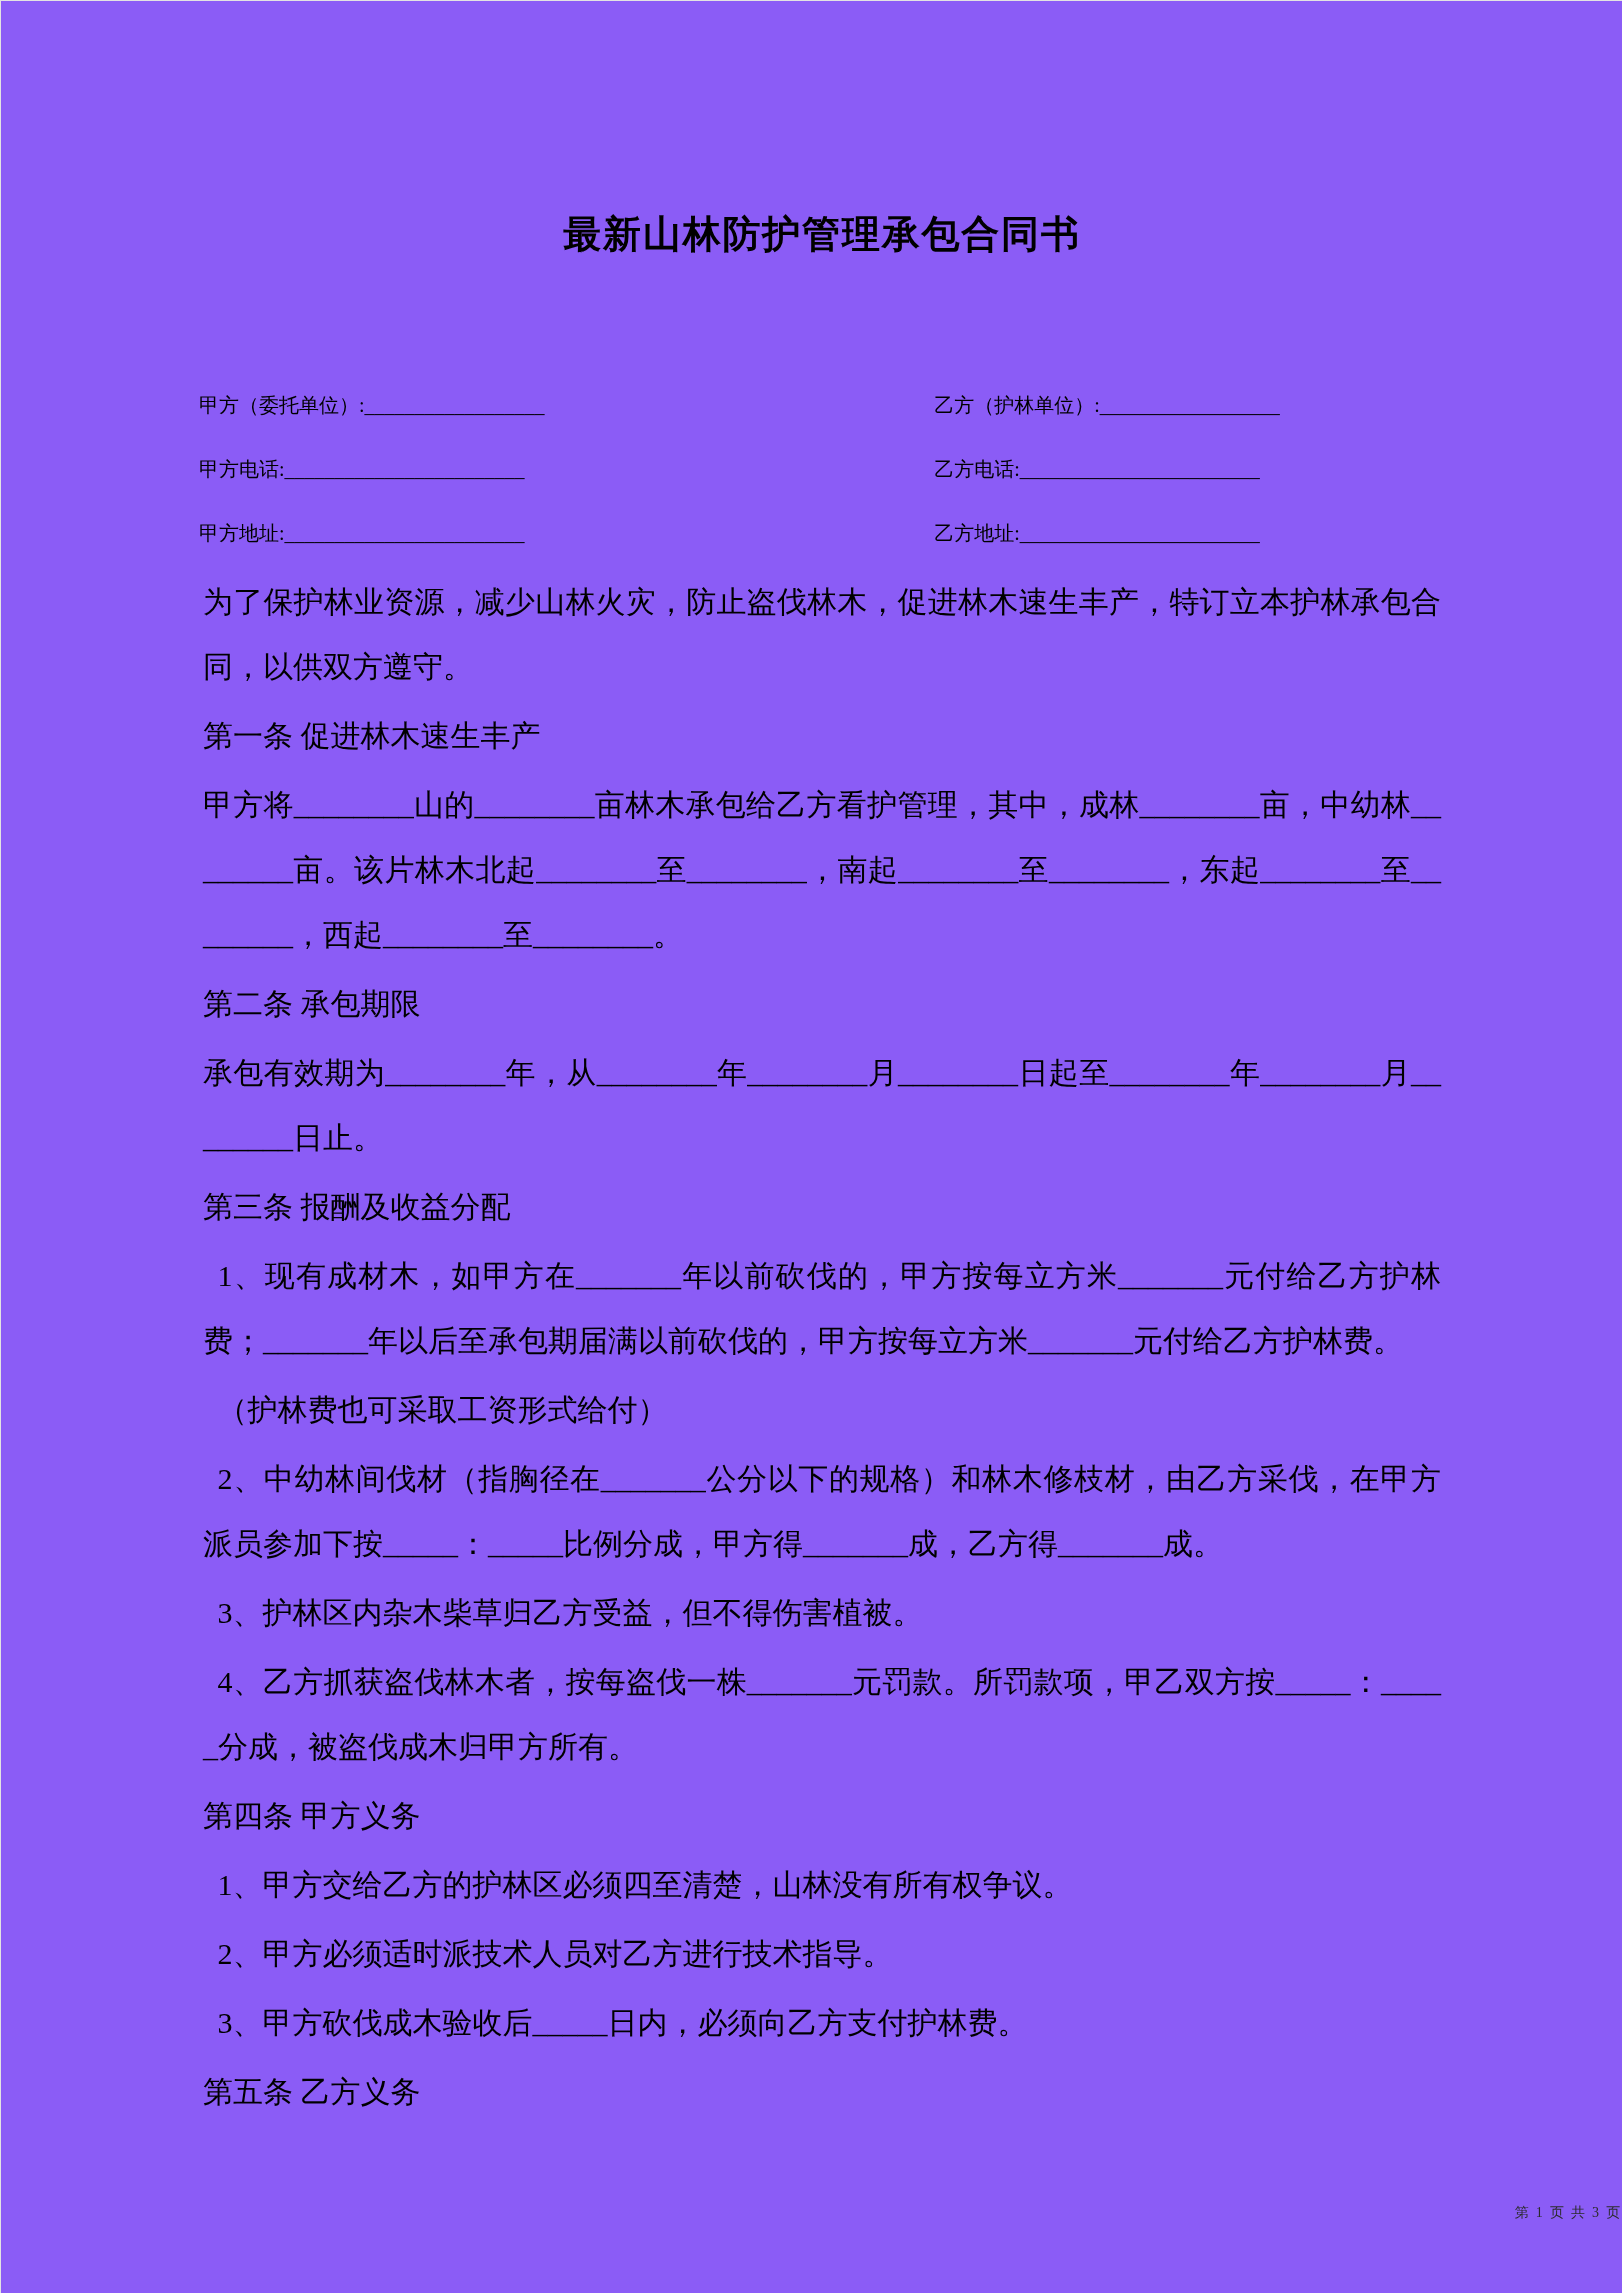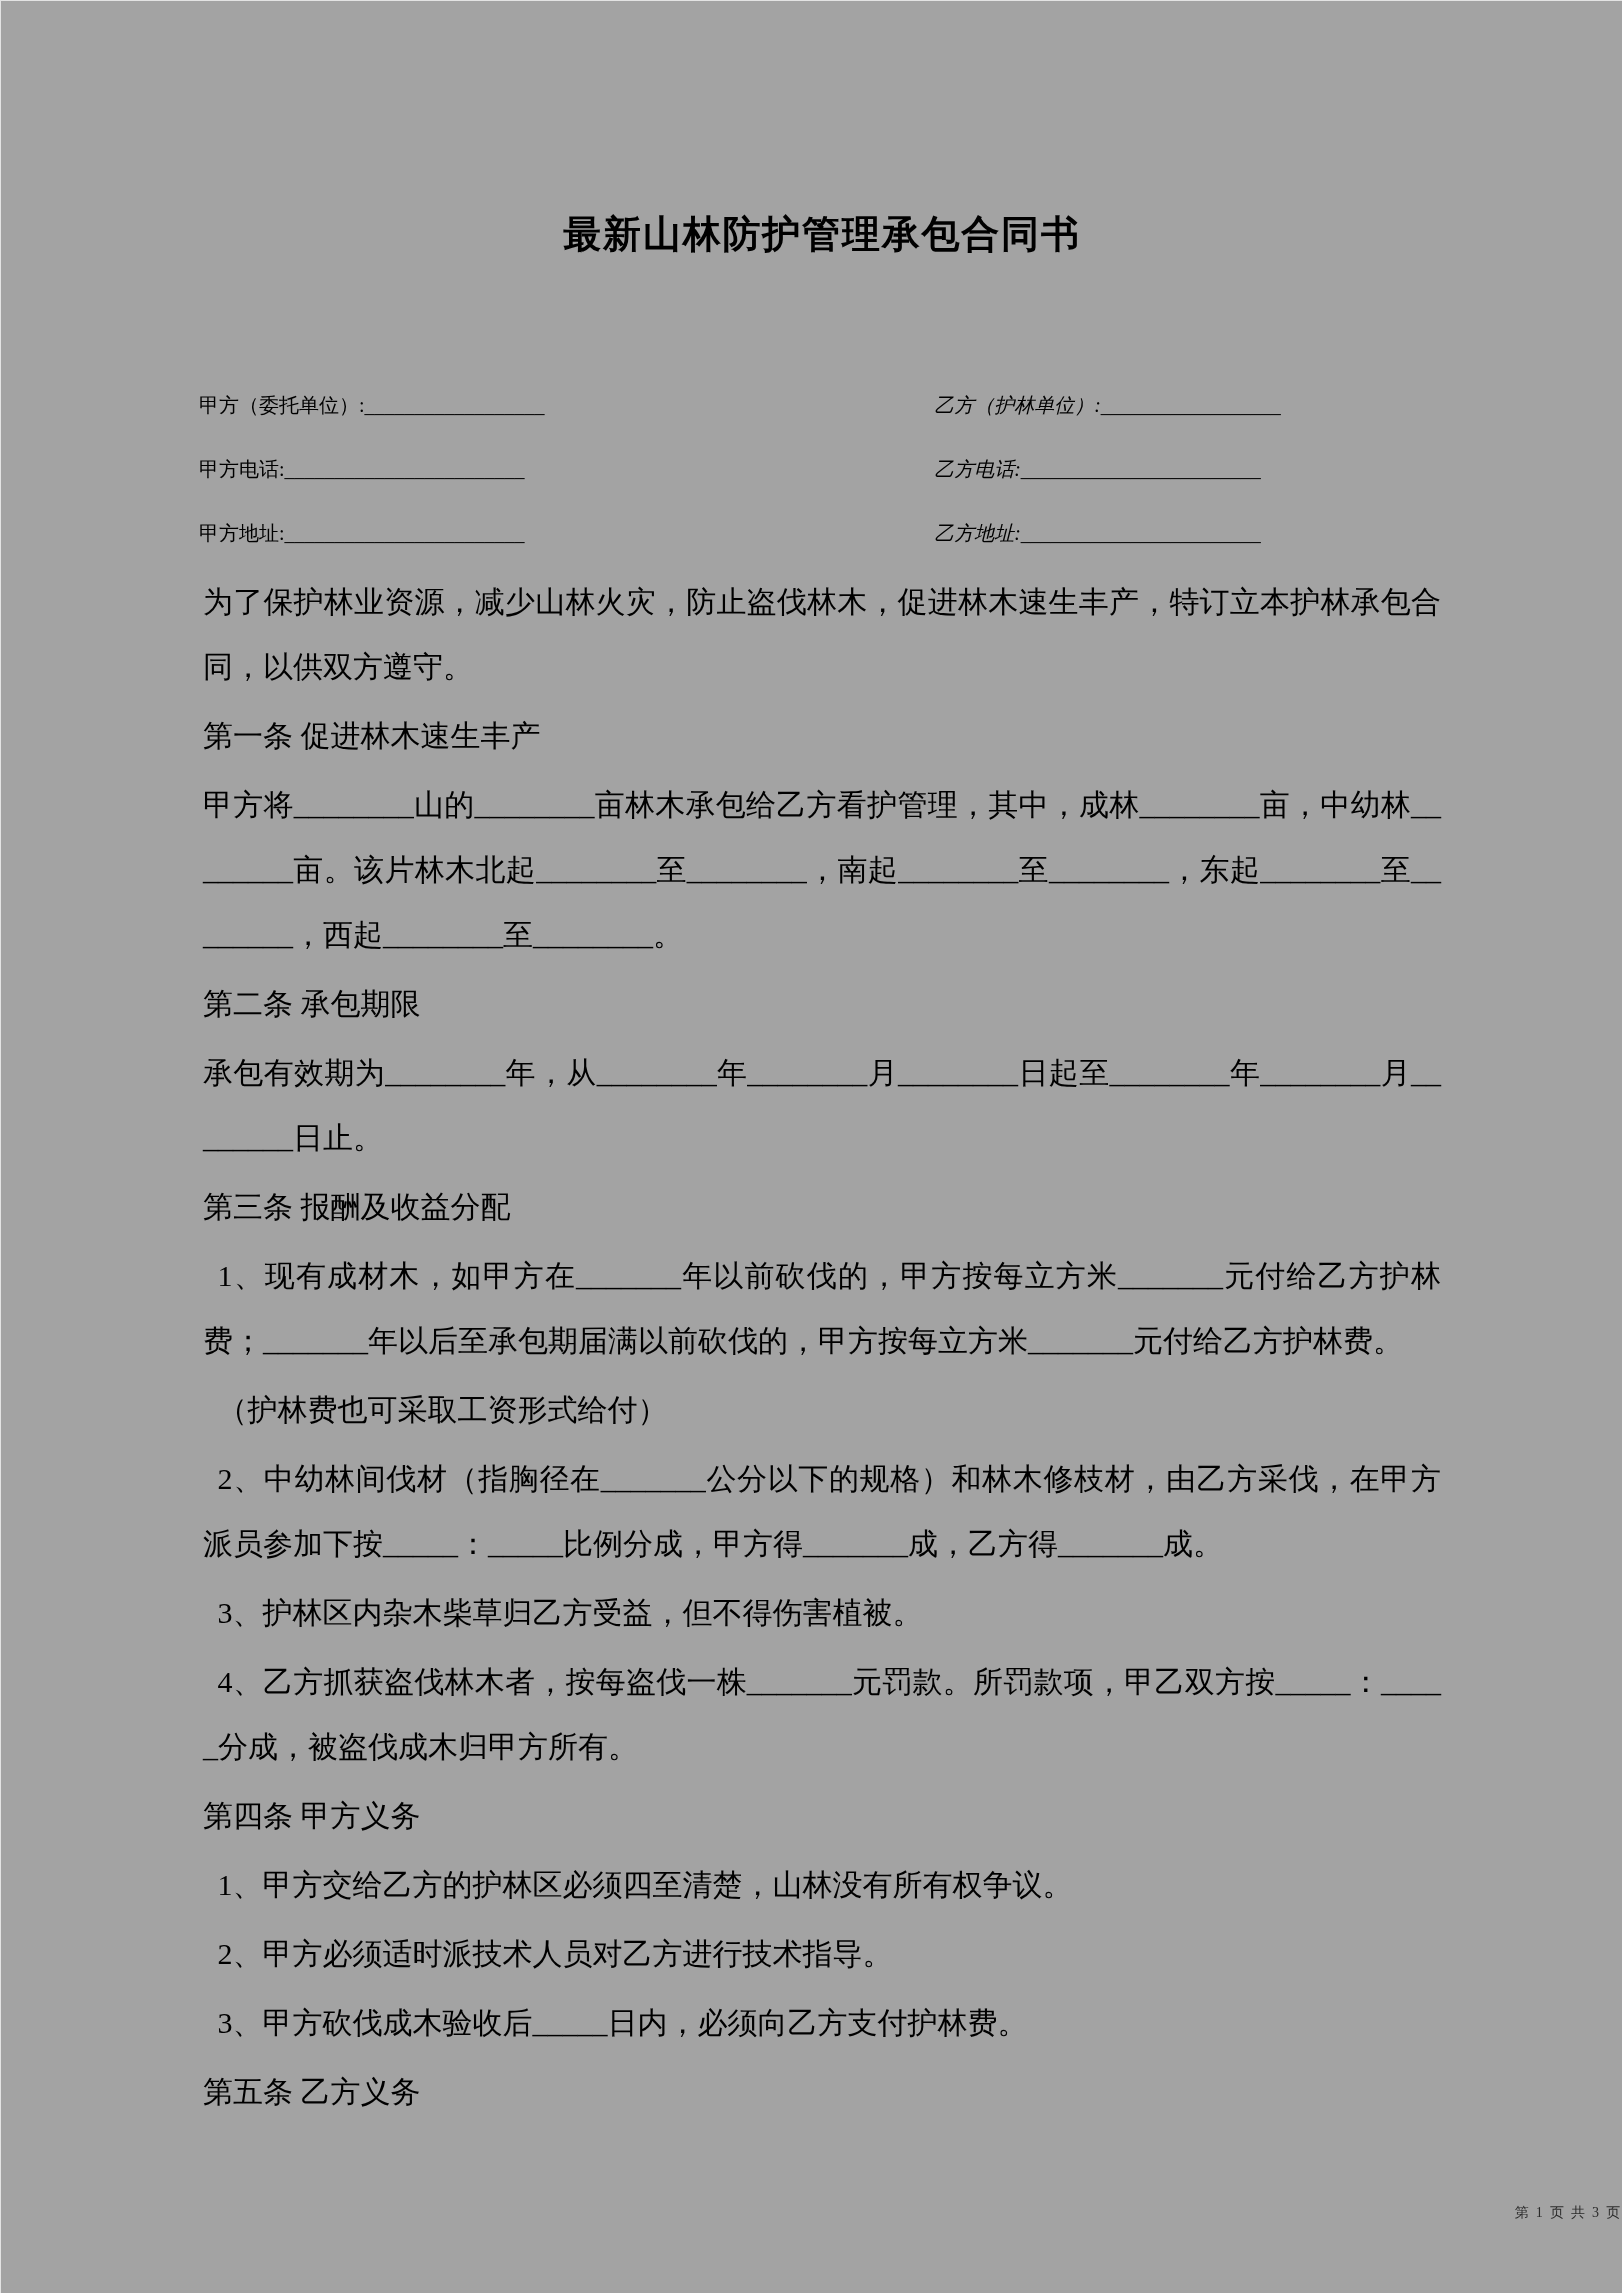--- a/index.html
+++ b/index.html
@@ -5,21 +5,21 @@
   html, body {
     margin: 0;
     padding: 0;
     background: #ffffff;
   }
   .page {
     position: relative;
     width: 1623px;
     height: 2294px;
     box-sizing: border-box;
-    background: #a3a3a3;
+    background: #8b5cf6;
     border: 0.9px solid #e3e3e3;
     padding: 211px 177px 0 198px;
     font-family: "Liberation Serif", "DejaVu Serif", serif;
     color: #000000;
     overflow: hidden;
   }
   .title {
     margin: 0;
     text-align: center;
     font-size: 38px;
@@ -35,21 +35,20 @@
     line-height: 64px;
     font-size: 20px;
     white-space: nowrap;
   }
   .pcell-left {
     width: 59%;
     flex: 0 0 59%;
   }
   .pcell-right {
     flex: 1 1 auto;
-    font-style: italic;
   }
   .body {
     margin-top: 1.8px;
   }
   .body p {
     margin: 4px;
     font-size: 30px;
     line-height: 65px;
     text-align: justify;
     overflow-wrap: break-word;

